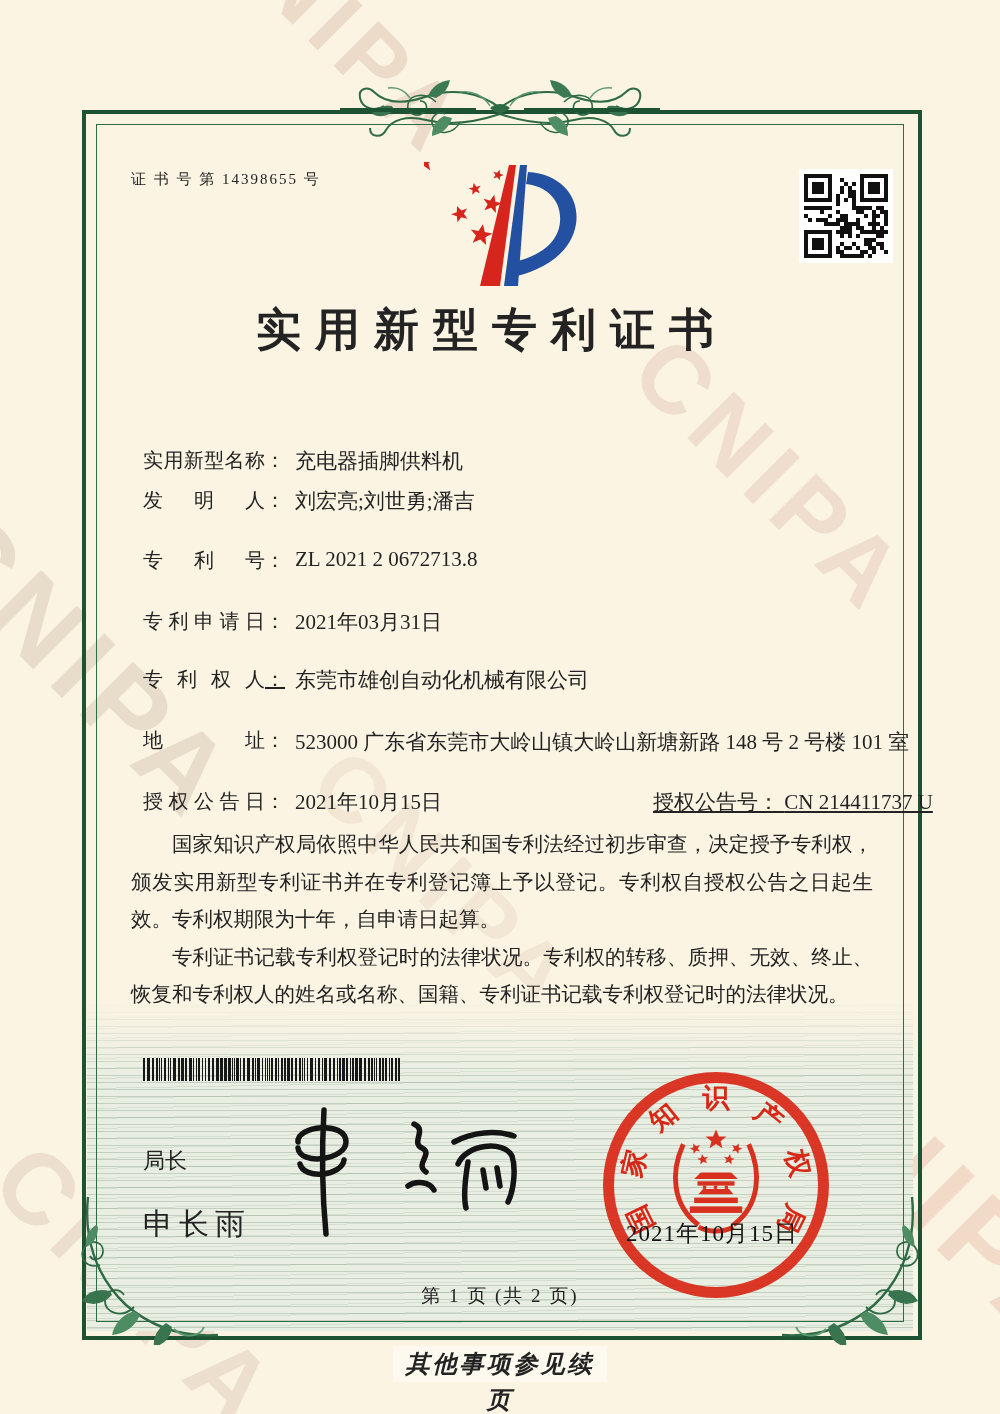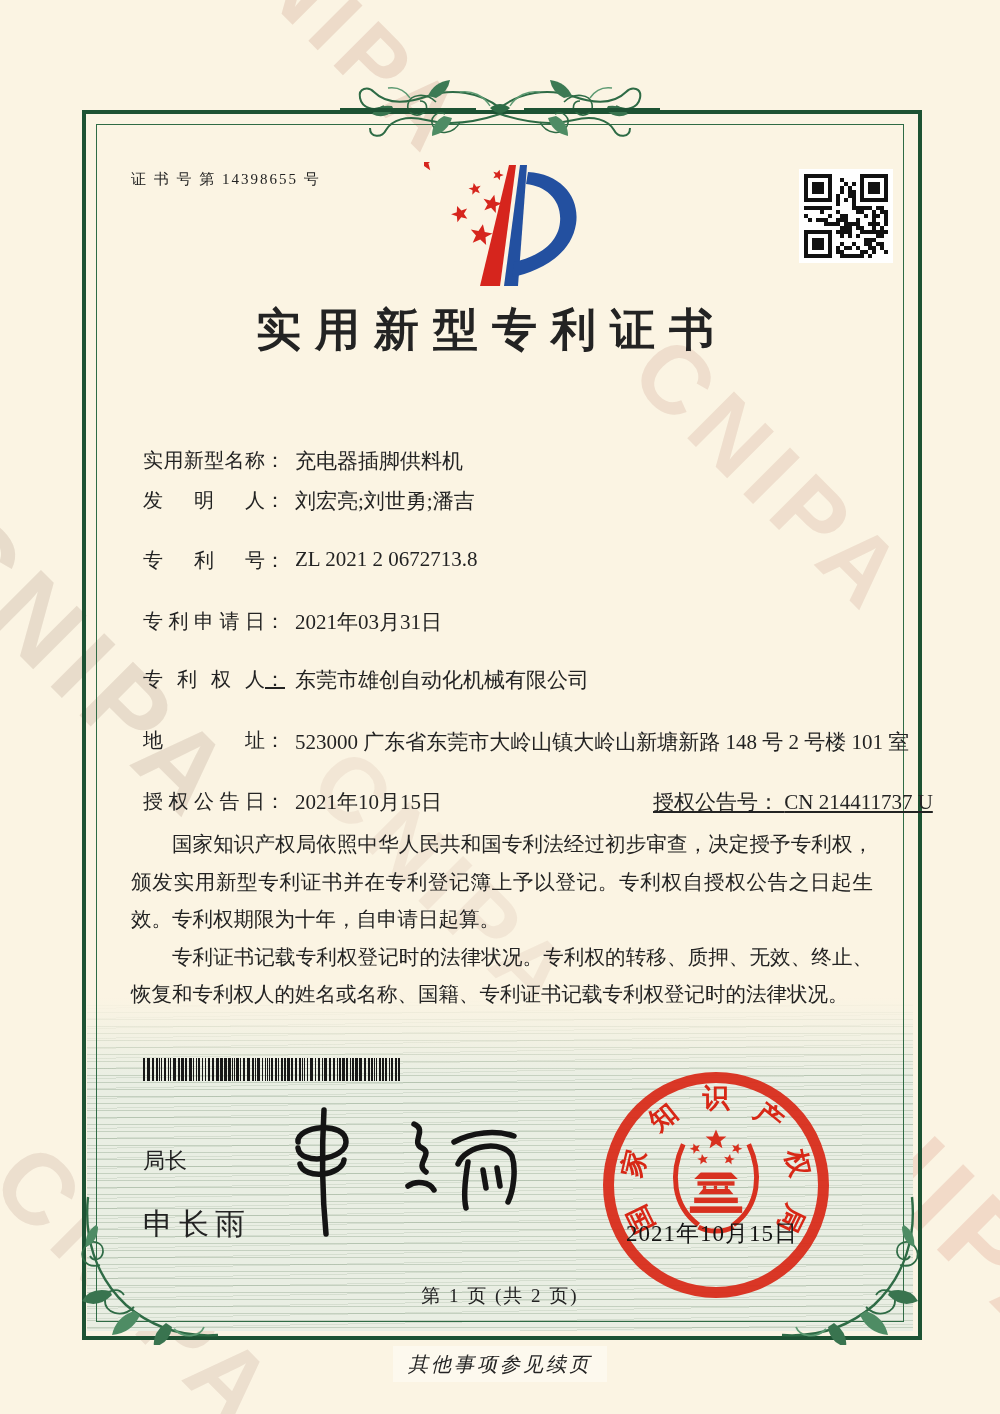--- a/index.html
+++ b/index.html
@@ -50,21 +50,21 @@
   .seal{left:603px;top:1072px;width:226px;height:226px;}
   .seal-ring{position:absolute;left:0;top:0;width:204px;height:204px;border:11px solid #d8271675;
              border-color:#d82716;border-radius:50%;opacity:.92;}
   .seal-char{position:absolute;left:50%;top:50%;font-size:27px;font-weight:bold;color:#d82716;
              font-family:"Liberation Sans","DejaVu Sans",sans-serif;}
   .seal-emblem{position:absolute;left:58px;top:46px;opacity:.95;}
   .seal-date{left:626px;top:1218px;font-size:23px;letter-spacing:1px;color:#141414;z-index:5;}
 
   .page-num{left:0;top:1283px;width:1000px;text-align:center;font-size:19px;letter-spacing:2px;}
   .note-box{left:393px;top:1346px;width:214px;height:36px;background:#fdf9ee;
-            text-align:center;line-height:36px;font-size:20px;font-style:italic;letter-spacing:3px;}
+            text-align:center;line-height:36px;font-size:24px;font-style:italic;letter-spacing:3px;font-weight:bold;}
 
   .qr{left:799px;top:169px;background:#ffffff;padding:5px;line-height:0;}
   svg{display:block;}
 </style>
 </head>
 <body>
 
 <div class="wm" style="left:170px;top:-30px;font-size:92px;">CNIPA</div>
 <div class="wm" style="left:880px;top:-55px;font-size:88px;color:rgba(198,147,127,.20);">CNIPA</div>
 <div class="wm" style="left:600px;top:420px;font-size:96px;color:rgba(198,147,127,.22);">CNIPA</div>

